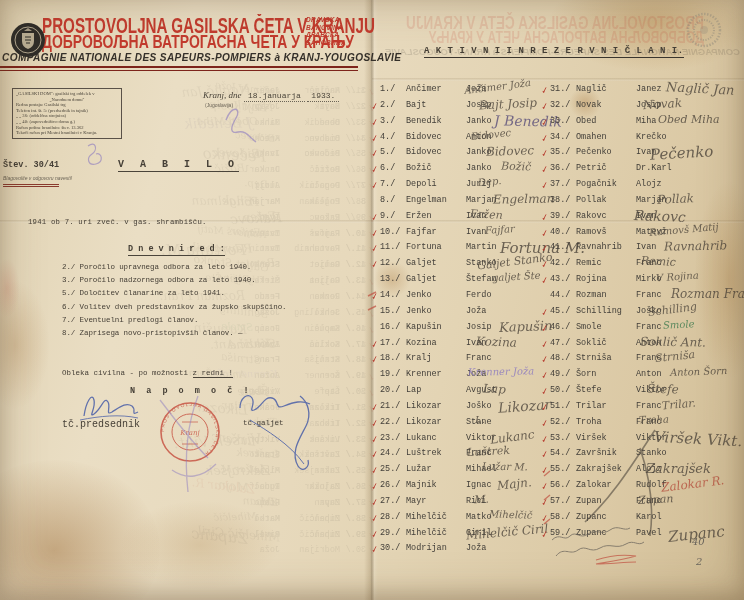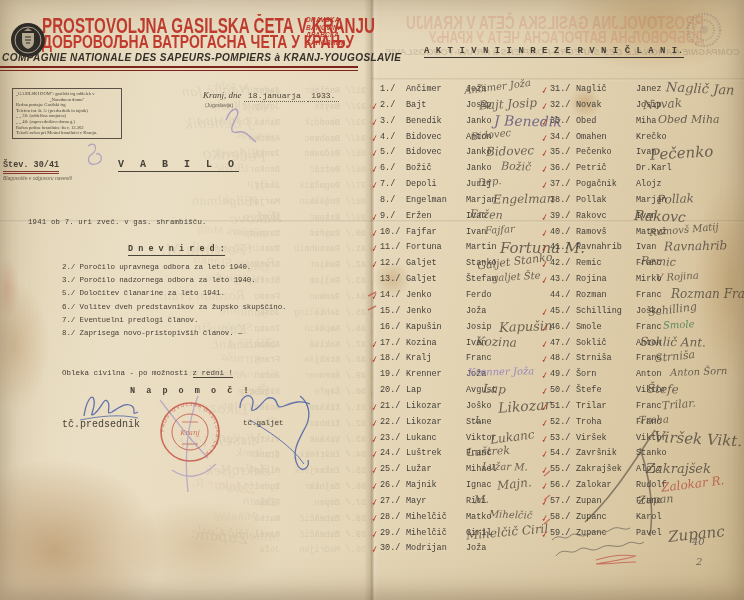--- a/index.html
+++ b/index.html
@@ -24,21 +24,21 @@
   #rule{left:0;top:66px;width:358px;height:2px;border-top:2.5px solid #7d241b;border-bottom:1px solid #7d241b;}
   
   #info-box{left:12px;top:88px;width:102px;padding:2px 3px;border:1px solid #5a5148;font-family:"Liberation Serif",serif;font-size:4.6px;line-height:5.6px;color:#4a443a;}
   #info-box div:nth-child(2){text-align:center;}
   
   #date-block{left:203px;top:90px;font-size:9px;color:#4a443a;white-space:nowrap;}
   #date-place{font-family:"Liberation Serif",serif;font-style:italic;}
   .dotline{font-family:"Liberation Mono",monospace;font-size:8px;border-bottom:1px dotted #6b6457;padding:0 4px 1px 4px;}
   #date-country{left:205px;top:102px;font-size:5px;color:#6b6457;}
   
-  #ref-num{left:3px;top:160px;font-size:8.5px;font-weight:bold;border-bottom:3px double #8a3a2e;padding-bottom:1px;}
+  #ref-num{left:3px;top:160px;font-size:8.5px;font-weight:bold;border-bottom:3px double #8a3a2e;padding-bottom:14px;}
   #ref-note{left:3px;top:175px;font-size:5px;font-style:italic;color:#6b6457;}
   #vabilo{left:118px;top:159px;font-size:10px;font-weight:bold;letter-spacing:5px;border-bottom:1px solid #4a443a;padding-bottom:1px;}
   #body1{left:28px;top:201px;width:340px;font-size:7.3px;padding-left:64px;letter-spacing:.2px;}
   #body2{left:28px;top:218px;width:340px;font-size:7.3px;letter-spacing:.2px;}
   #agenda-title{left:128px;top:244px;font-size:8.5px;font-weight:bold;border-bottom:1px solid #4a443a;padding-bottom:1px;}
   #agenda{left:62px;top:261px;width:310px;}
   #agenda div{font-size:7.5px;line-height:13.2px;font-family:"Liberation Mono",monospace;color:#453f36;letter-spacing:-.1px;}
   #dress{left:62px;top:369px;font-size:7.5px;}
   #dress .u{border-bottom:1px solid #4a443a;}
   #salute{left:130px;top:386px;font-size:8.5px;font-weight:bold;letter-spacing:3px;}

